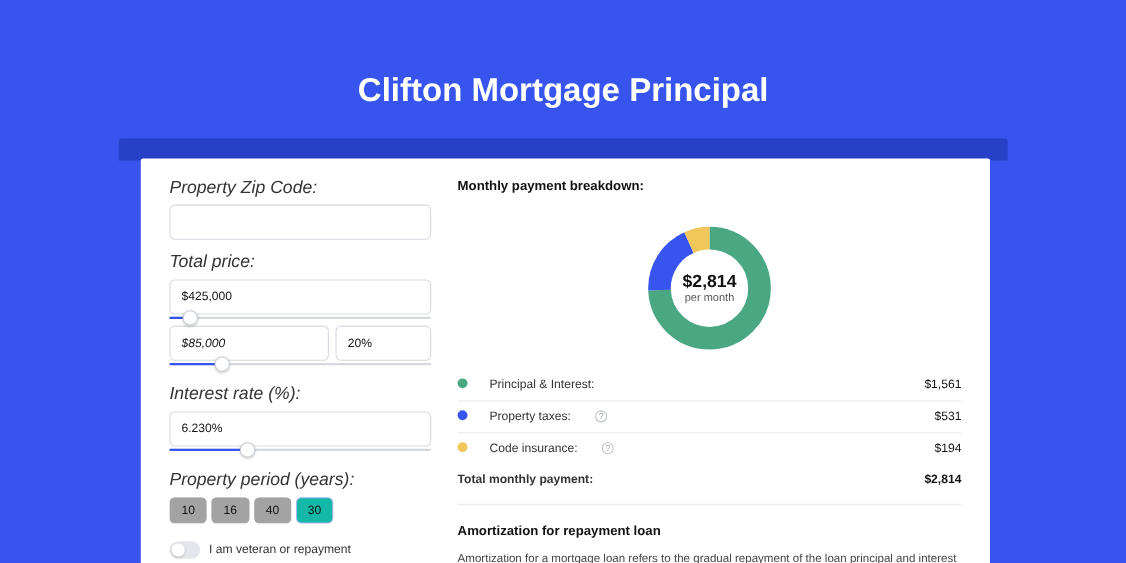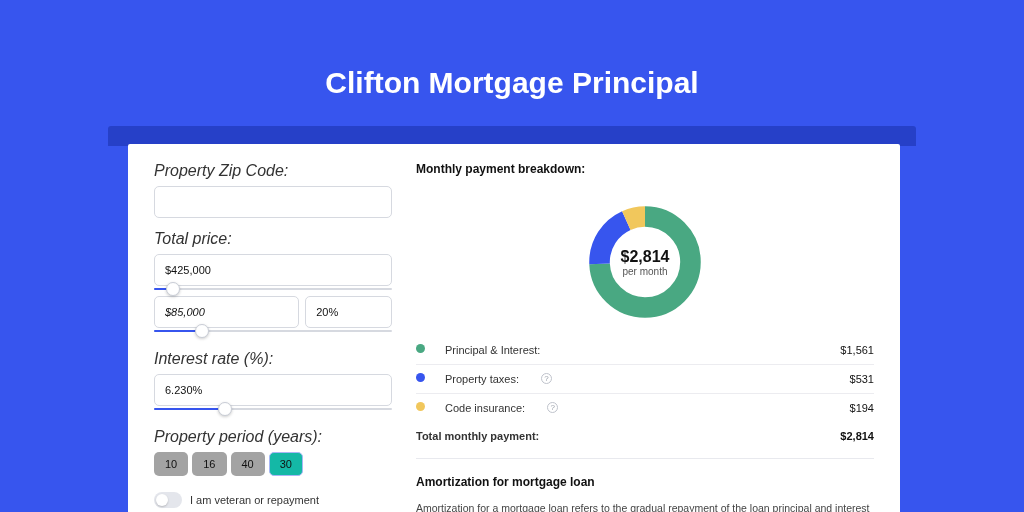--- a/index.html
+++ b/index.html
@@ -141,17 +141,17 @@
     <div class="legend">
       <div class="legend-row total-row">
         <div class="legend-left">
             <span>Total monthly payment:</span>
           </div>
         <div class="legend-val">$2,814</div>
       </div>
     </div>
 
     <div class="amort">
-      <div class="amort-h">Amortization for mortgage loan</div>
+      <div class="amort-h">Amortization for repayment loan</div>
       <div class="amort-p">Amortization for a mortgage loan refers to the gradual repayment of the loan principal and interest over a specified</div>
     </div>
   </div>
 </div>
 
 </body></html>

